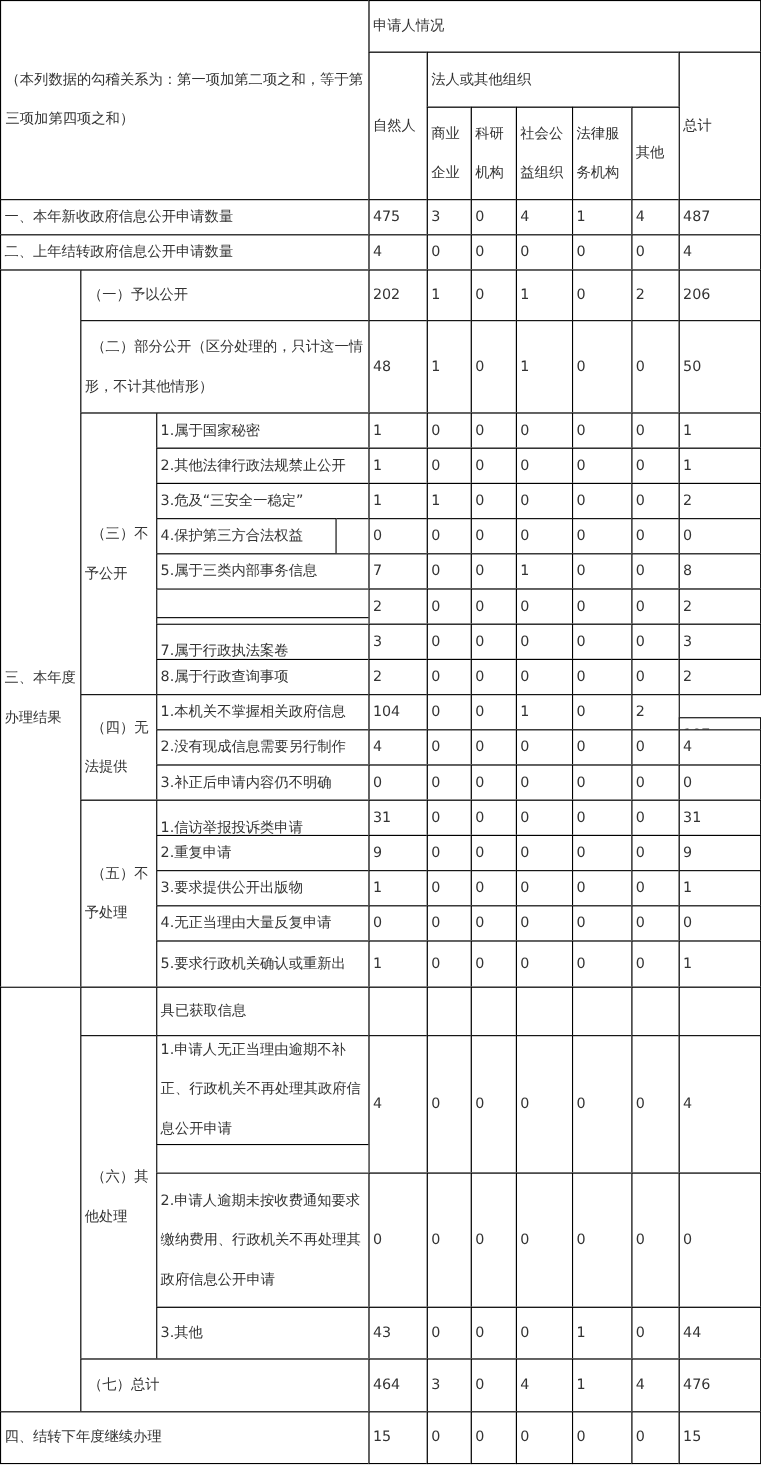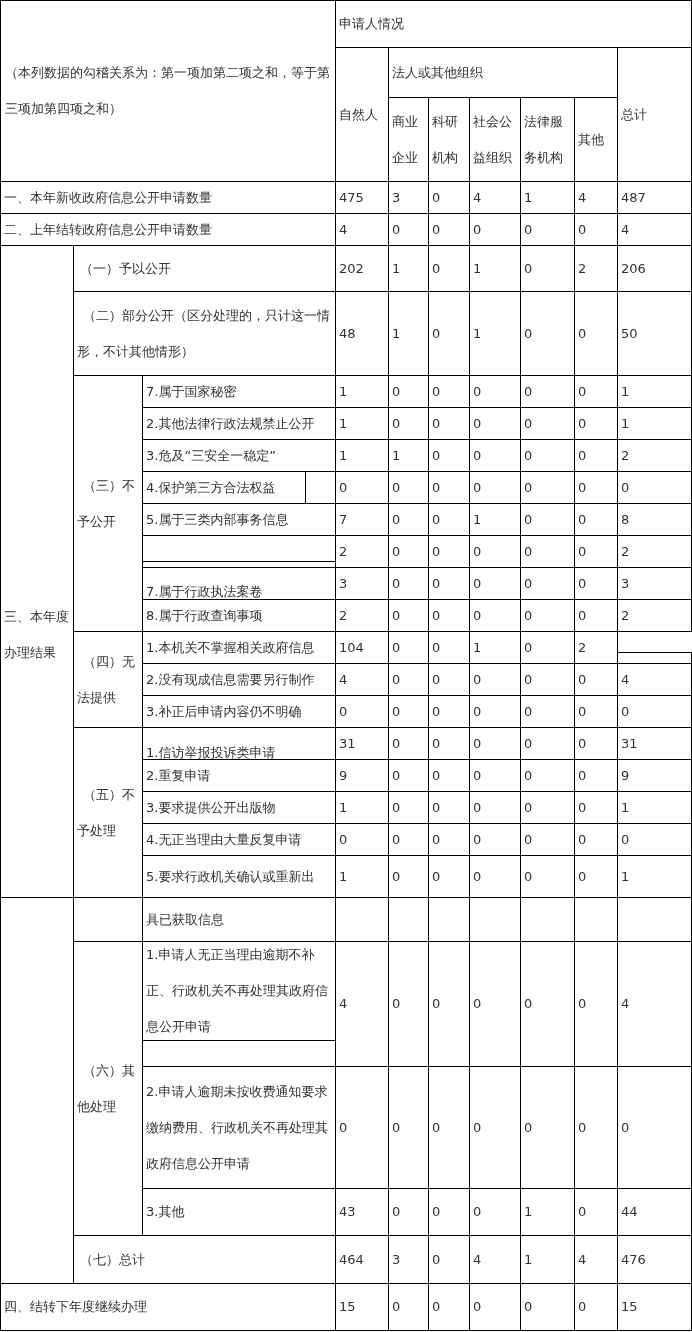--- a/index.html
+++ b/index.html
@@ -54,21 +54,21 @@
     <div class="cell vc num" style="left: 618px; top: 246px; width: 75px; height: 47px;">206</div>
     <div class="cell wrap vc" style="left: 74px; top: 292px; width: 263px; height: 85px; text-indent: 6px;">（二）部分公开（区分处理的，只计这一情形，不计其他情形）</div>
     <div class="cell vc num" style="left: 336px; top: 292px; width: 54px; height: 85px;">48</div>
     <div class="cell vc num" style="left: 389px; top: 292px; width: 41px; height: 85px;">1</div>
     <div class="cell vc num" style="left: 429px; top: 292px; width: 42px; height: 85px;">0</div>
     <div class="cell vc num" style="left: 470px; top: 292px; width: 52px; height: 85px;">1</div>
     <div class="cell vc num" style="left: 521px; top: 292px; width: 55px; height: 85px;">0</div>
     <div class="cell vc num" style="left: 575px; top: 292px; width: 44px; height: 85px;">0</div>
     <div class="cell vc num" style="left: 618px; top: 292px; width: 75px; height: 85px;">50</div>
     <div class="cell wrap vc" style="left: 74px; top: 376px; width: 70px; height: 257px; text-indent: 6px;">（三）不予公开</div>
-    <div class="cell vc" style="left: 143px; top: 376px; width: 194px; height: 33px;">7.属于国家秘密</div>
+    <div class="cell vc" style="left: 143px; top: 376px; width: 194px; height: 33px;">1.属于国家秘密</div>
     <div class="cell vc num" style="left: 336px; top: 376px; width: 54px; height: 33px;">1</div>
     <div class="cell vc num" style="left: 389px; top: 376px; width: 41px; height: 33px;">0</div>
     <div class="cell vc num" style="left: 429px; top: 376px; width: 42px; height: 33px;">0</div>
     <div class="cell vc num" style="left: 470px; top: 376px; width: 52px; height: 33px;">0</div>
     <div class="cell vc num" style="left: 521px; top: 376px; width: 55px; height: 33px;">0</div>
     <div class="cell vc num" style="left: 575px; top: 376px; width: 44px; height: 33px;">0</div>
     <div class="cell vc num" style="left: 618px; top: 376px; width: 75px; height: 33px;">1</div>
     <div class="cell vc" style="left: 143px; top: 408px; width: 194px; height: 33px;">2.其他法律行政法规禁止公开</div>
     <div class="cell vc num" style="left: 336px; top: 408px; width: 54px; height: 33px;">1</div>
     <div class="cell vc num" style="left: 389px; top: 408px; width: 41px; height: 33px;">0</div>

